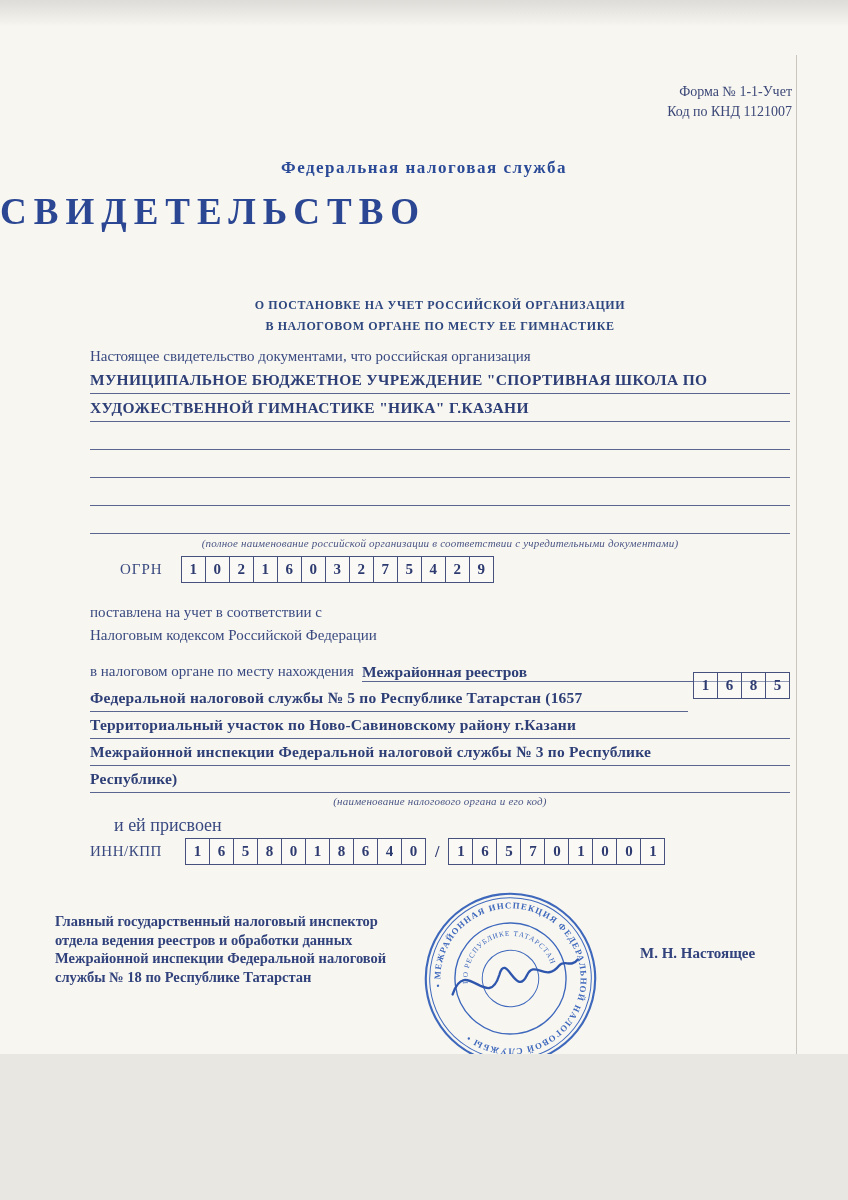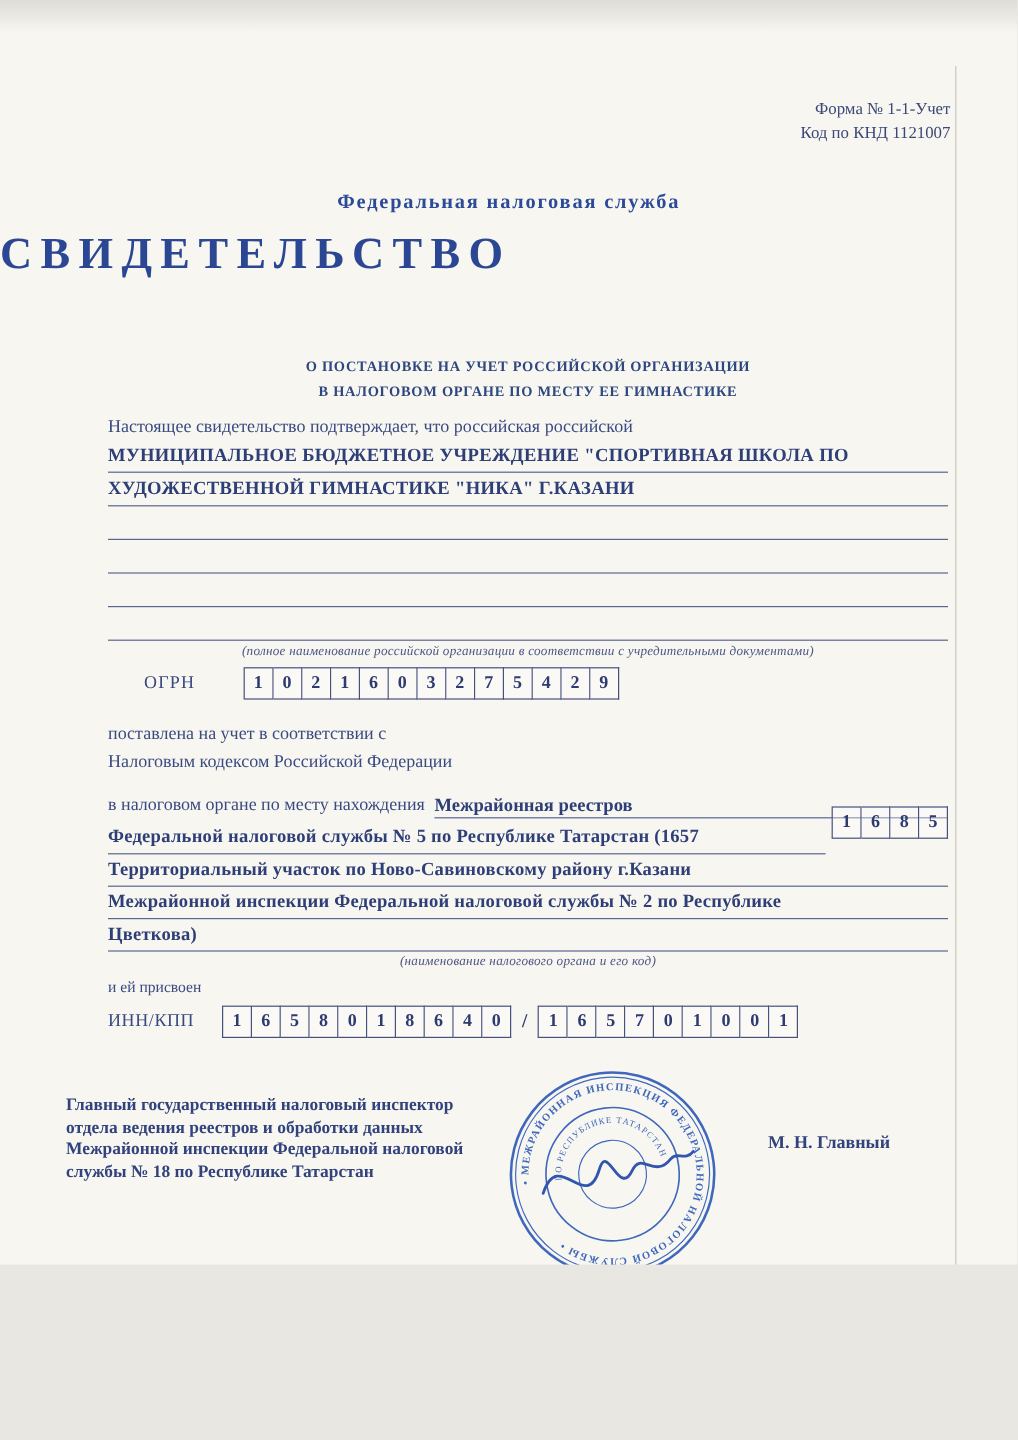--- a/index.html
+++ b/index.html
@@ -33,40 +33,40 @@
   .org-caption{margin-top:3px;}
 
   .digit-row{display:flex;}
   .digit-cell{
     width:23px;height:25px;border:1.3px solid #46517d;border-left:none;
     display:flex;align-items:center;justify-content:center;
     font-size:15px;font-weight:bold;color:#2e3b70;background:rgba(255,255,255,.35);
   }
   .digit-row .digit-cell:first-child{border-left:1.3px solid #46517d;}
 
-  .ogrn-row{position:absolute;top:556px;left:30px;display:flex;align-items:center;gap:40px;font-size:15px;}
+  .ogrn-row{position:absolute;top:556px;left:30px;display:flex;align-items:center;gap:18px;font-size:15px;}
   .ogrn-label{letter-spacing:1px;color:#3a4a80;}
 
   .p-reg1{position:absolute;top:604px;font-size:15px;color:#3a4a80;}
   .date-row{position:absolute;top:627px;width:700px;display:flex;font-size:15px;color:#3a4a80;}
   .date-underline{position:relative;width:270px;margin-left:36px;border-bottom:1.2px solid #5a6590;text-align:center;}
   .date-value{font-weight:bold;font-size:15px;color:#2e3f77;}
   .date-caption{position:absolute;left:0;right:0;top:21px;}
 
   .authority-row1{position:absolute;top:663px;width:700px;display:flex;font-size:15px;color:#3a4a80;}
   .authority-fill{flex:1;margin-left:8px;border-bottom:1.2px solid #5a6590;font-weight:bold;color:#2e3f77;font-size:15.5px;}
   .a-line{position:absolute;font-weight:bold;font-size:15.5px;letter-spacing:.2px;color:#2e3f77;border-bottom:1.2px solid #5a6590;line-height:26px;}
   .a-line2{top:685px;width:598px;}
   .a-line3{top:712px;width:700px;}
   .a-line4{top:739px;width:700px;}
   .a-line5{top:766px;width:700px;}
   .code-box{position:absolute;top:672px;right:0;}
   .authority-caption{position:absolute;top:795px;width:700px;}
 
-  .p-assigned{position:absolute;top:815px;font-size:13px;color:#3a4a80;}
+  .p-assigned{position:absolute;top:815px;font-size:18px;color:#3a4a80;margin-left:24px;}
   .innkpp-row{position:absolute;top:838px;display:flex;align-items:center;font-size:15px;justify-content:space-between;}
   .innkpp-label{width:95px;letter-spacing:.5px;color:#3a4a80;}
   .innkpp-row .sep{font-weight:bold;margin:0 9px;color:#2e3b70;font-size:16px;}
 
   .signatory{position:absolute;left:55px;top:912px;font-size:14.5px;font-weight:bold;line-height:18.5px;color:#31427c;width:360px;}
   .sign-name{position:absolute;left:640px;top:945px;font-size:15px;font-weight:bold;color:#31427c;}
 
   .stamp{position:absolute;left:418px;top:886px;width:185px;height:185px;opacity:.92;transform:rotate(-7deg);}
 </style>
 </head>
@@ -82,21 +82,21 @@
 
   <div class="agency">Федеральная налоговая служба</div>
   <div class="doc-title">СВИДЕТЕЛЬСТВО</div>
   <div class="doc-subtitle">
     <div>О ПОСТАНОВКЕ НА УЧЕТ РОССИЙСКОЙ ОРГАНИЗАЦИИ</div>
     <div>В НАЛОГОВОМ ОРГАНЕ  ПО МЕСТУ ЕЕ ГИМНАСТИКЕ</div>
   </div>
 
   <div class="content">
 
-    <div class="intro">Настоящее свидетельство подтверждает, что российская российской</div>
+    <div class="intro">Настоящее свидетельство документами, что российская организация</div>
 
     <div class="org-block">
       <div class="u-line org-line">МУНИЦИПАЛЬНОЕ БЮДЖЕТНОЕ УЧРЕЖДЕНИЕ "СПОРТИВНАЯ ШКОЛА ПО</div>
       <div class="u-line org-line">ХУДОЖЕСТВЕННОЙ ГИМНАСТИКЕ "НИКА" Г.КАЗАНИ</div>
       <div class="u-line"></div>
       <div class="u-line"></div>
       <div class="u-line"></div>
       <div class="u-line"></div>
       <div class="caption org-caption">(полное наименование российской организации в соответствии с учредительными документами)</div>
     </div>
@@ -132,22 +132,22 @@
     </div>
 
     <div class="a-line a-line2">Федеральной налоговой службы № 5 по Республике Татарстан (1657</div>
     <div class="digit-row code-box">
         <div class="digit-cell">1</div>
         <div class="digit-cell">6</div>
         <div class="digit-cell">8</div>
         <div class="digit-cell">5</div>
       </div>
     <div class="a-line a-line3">Территориальный участок по Ново-Савиновскому району г.Казани</div>
-    <div class="a-line a-line4">Межрайонной инспекции Федеральной налоговой службы № 2 по Республике</div>
-    <div class="a-line a-line5">Цветкова)</div>
+    <div class="a-line a-line4">Межрайонной инспекции Федеральной налоговой службы № 3 по Республике</div>
+    <div class="a-line a-line5">Республике)</div>
     <div class="caption authority-caption">(наименование налогового органа и его код)</div>
 
     <div class="p-assigned">и ей присвоен</div>
 
     <div class="innkpp-row">
       <span class="innkpp-label">ИНН/КПП</span>
       <div class="digit-row">
           <div class="digit-cell">1</div>
           <div class="digit-cell">6</div>
           <div class="digit-cell">5</div>
@@ -197,14 +197,14 @@
       <text font-size="9" font-weight="bold" fill="#2f5cb8" letter-spacing="1.2" font-family="Liberation Serif, serif">
         <textPath href="#stamp-ring-outer">• МЕЖРАЙОННАЯ ИНСПЕКЦИЯ ФЕДЕРАЛЬНОЙ НАЛОГОВОЙ СЛУЖБЫ •</textPath>
       </text>
       <text font-size="7.5" fill="#2f5cb8" letter-spacing="1" font-family="Liberation Serif, serif">
         <textPath href="#stamp-ring-inner">ПО РЕСПУБЛИКЕ ТАТАРСТАН</textPath>
       </text>
       <path d="M34,104 C52,66 68,126 84,90 C94,66 98,116 112,94 C122,78 130,104 146,88 C152,82 158,92 166,84" stroke="#1f49a8" stroke-width="2.4" fill="none" stroke-linecap="round"></path>
     </svg>
   </div>
 
-  <div class="sign-name">М. Н. Главный</div>
+  <div class="sign-name">М. Н. Настоящее</div>
 </div>
 
 </body></html>

